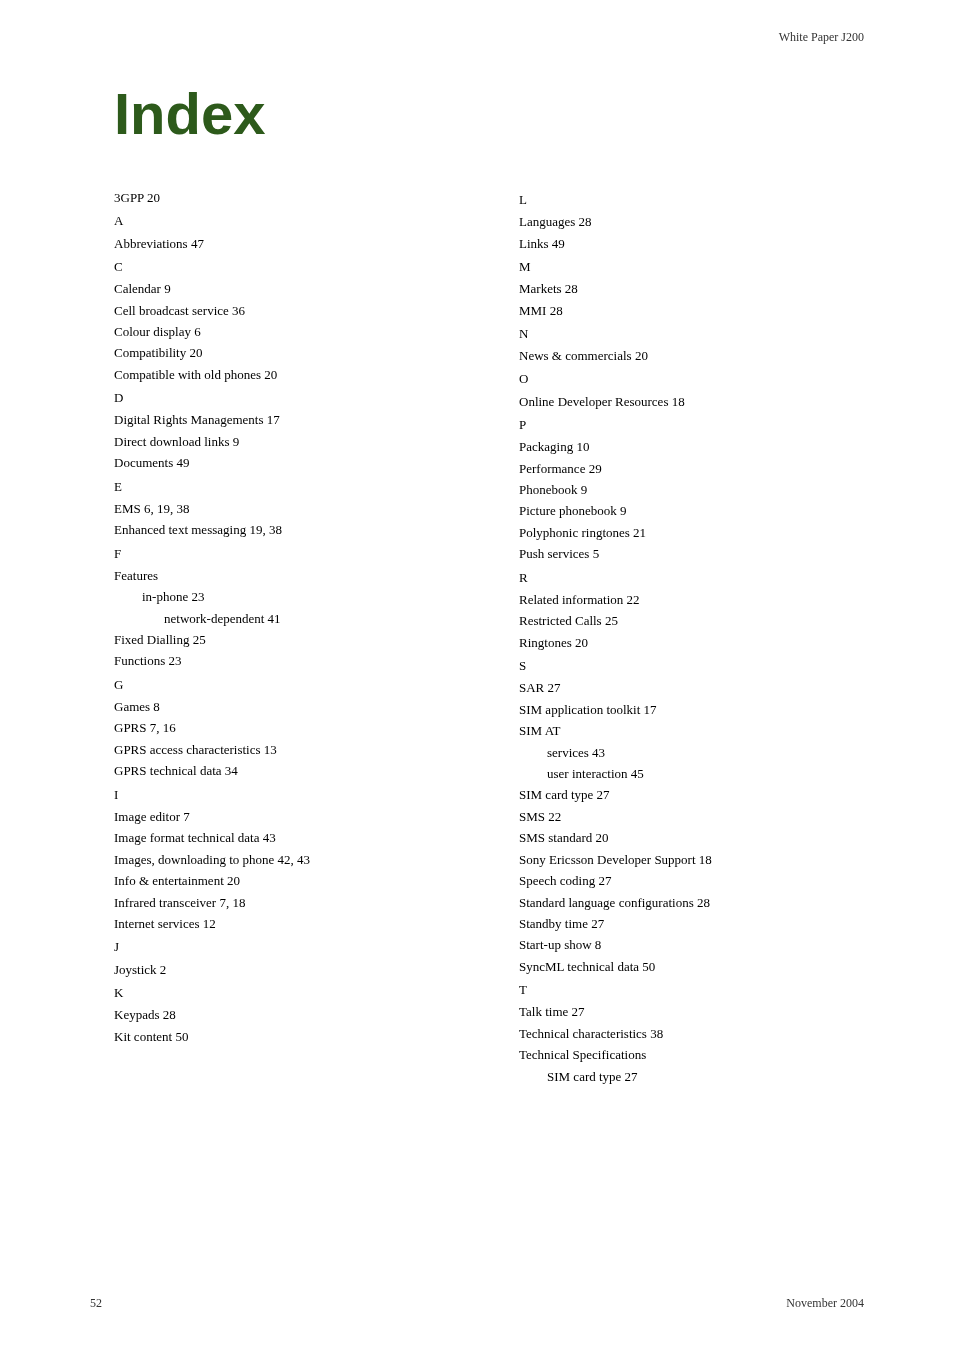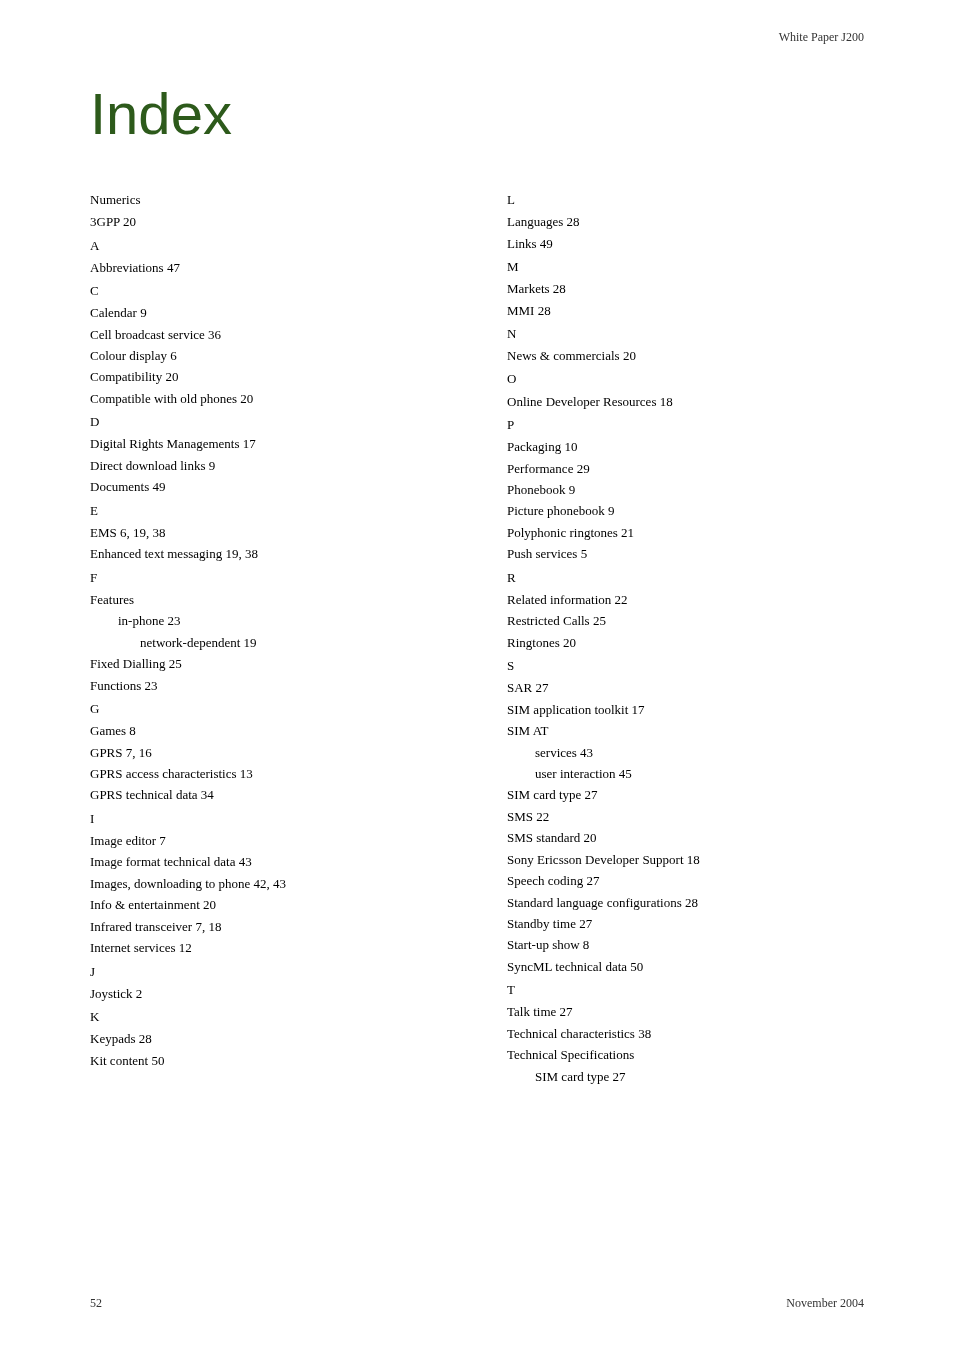--- a/index.html
+++ b/index.html
@@ -15,35 +15,35 @@
       color: #000000;
       width: 954px;
       min-height: 1351px;
       position: relative;
     }
 
     .page {
       width: 954px;
       min-height: 1351px;
       background: #ffffff;
-      padding: 60px 90px 60px 90px;
+      padding: 60px 90px 60px 114px;
       position: relative;
     }
 
     .header {
       position: absolute;
       top: 30px;
       right: 90px;
       font-size: 12px;
       color: #333;
     }
 
     .page-title {
       font-size: 58px;
-      font-weight: normal;
+      font-weight: bold;
       color: #2d5a1b;
       margin-bottom: 40px;
       margin-top: 20px;
       font-family: Arial, Helvetica, sans-serif;
     }
 
     .index-content {
       display: flex;
       flex-direction: row;
       gap: 0;
@@ -105,41 +105,40 @@
 <div class="page">
 
   <div class="header">
     <span>White Paper J200</span>
   </div>
 
   <h1 class="page-title">Index</h1>
 
   <div class="index-content">
     <div class="col col-left" id="left-col">
-        <div class="index-section-letter">Numerics</div>
         <div class="index-entry">3GPP 20</div>
         <div class="index-section-letter">A</div>
         <div class="index-entry">Abbreviations 47</div>
         <div class="index-section-letter">C</div>
         <div class="index-entry">Calendar 9</div>
         <div class="index-entry">Cell broadcast service 36</div>
         <div class="index-entry">Colour display 6</div>
         <div class="index-entry">Compatibility 20</div>
         <div class="index-entry">Compatible with old phones 20</div>
         <div class="index-section-letter">D</div>
         <div class="index-entry">Digital Rights Managements 17</div>
         <div class="index-entry">Direct download links 9</div>
         <div class="index-entry">Documents 49</div>
         <div class="index-section-letter">E</div>
         <div class="index-entry">EMS 6, 19, 38</div>
         <div class="index-entry">Enhanced text messaging 19, 38</div>
         <div class="index-section-letter">F</div>
         <div class="index-entry">Features</div>
         <div class="index-entry indented">in-phone 23</div>
-        <div class="index-entry double-indented">network-dependent 19</div>
+        <div class="index-entry double-indented">network-dependent 41</div>
         <div class="index-entry">Fixed Dialling 25</div>
         <div class="index-entry">Functions 23</div>
         <div class="index-section-letter">G</div>
         <div class="index-entry">Games 8</div>
         <div class="index-entry">GPRS 7, 16</div>
         <div class="index-entry">GPRS access characteristics 13</div>
         <div class="index-entry">GPRS technical data 34</div>
         <div class="index-section-letter">I</div>
         <div class="index-entry">Image editor 7</div>
         <div class="index-entry">Image format technical data 43</div>

